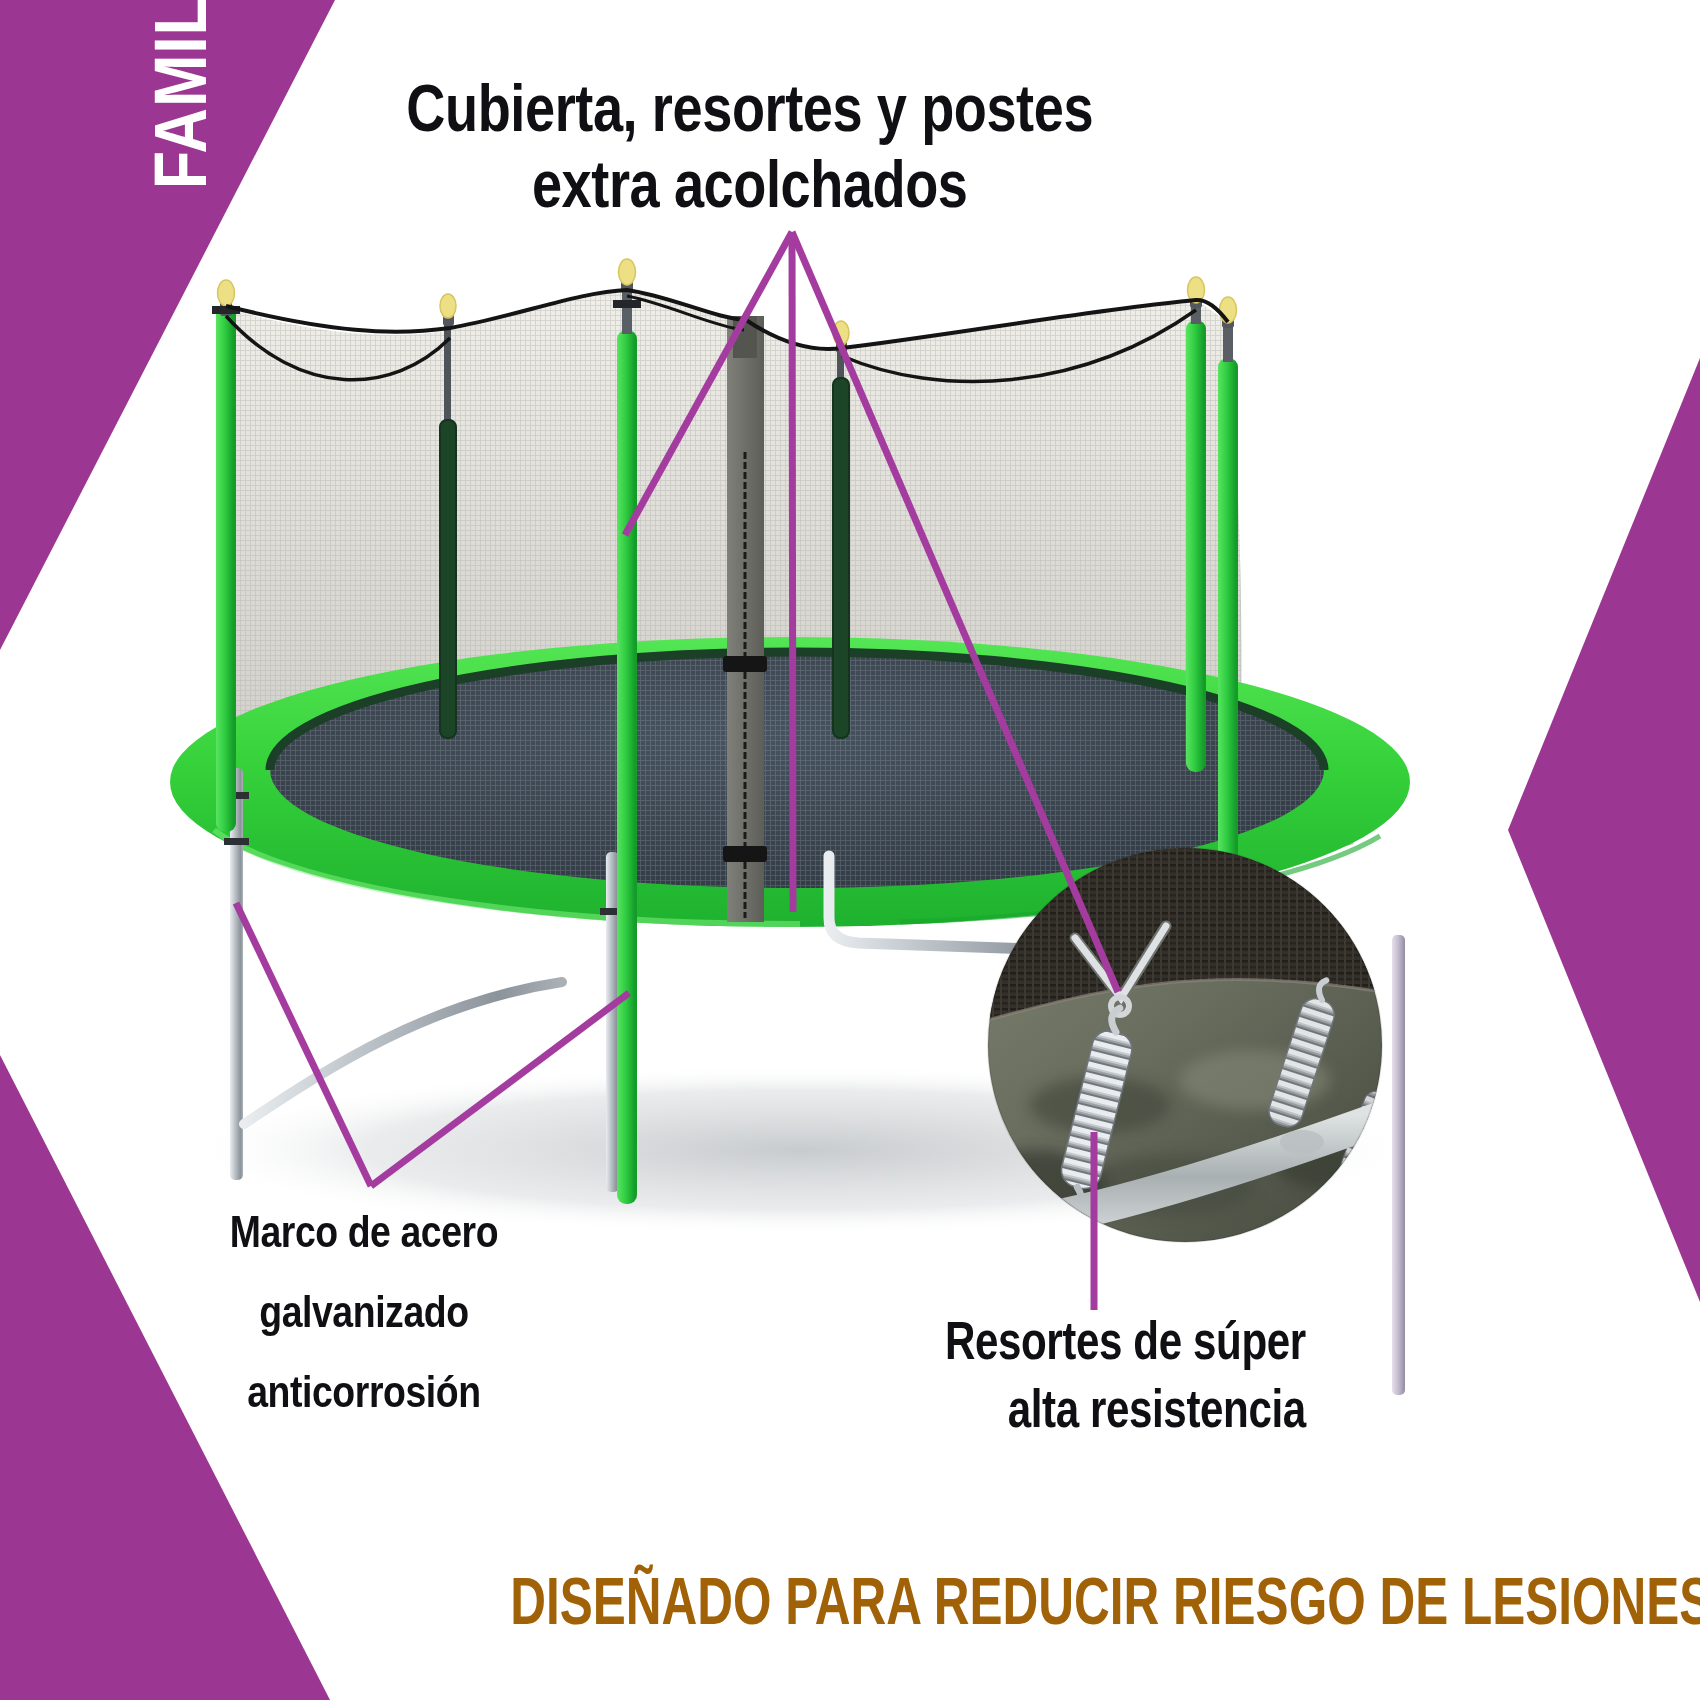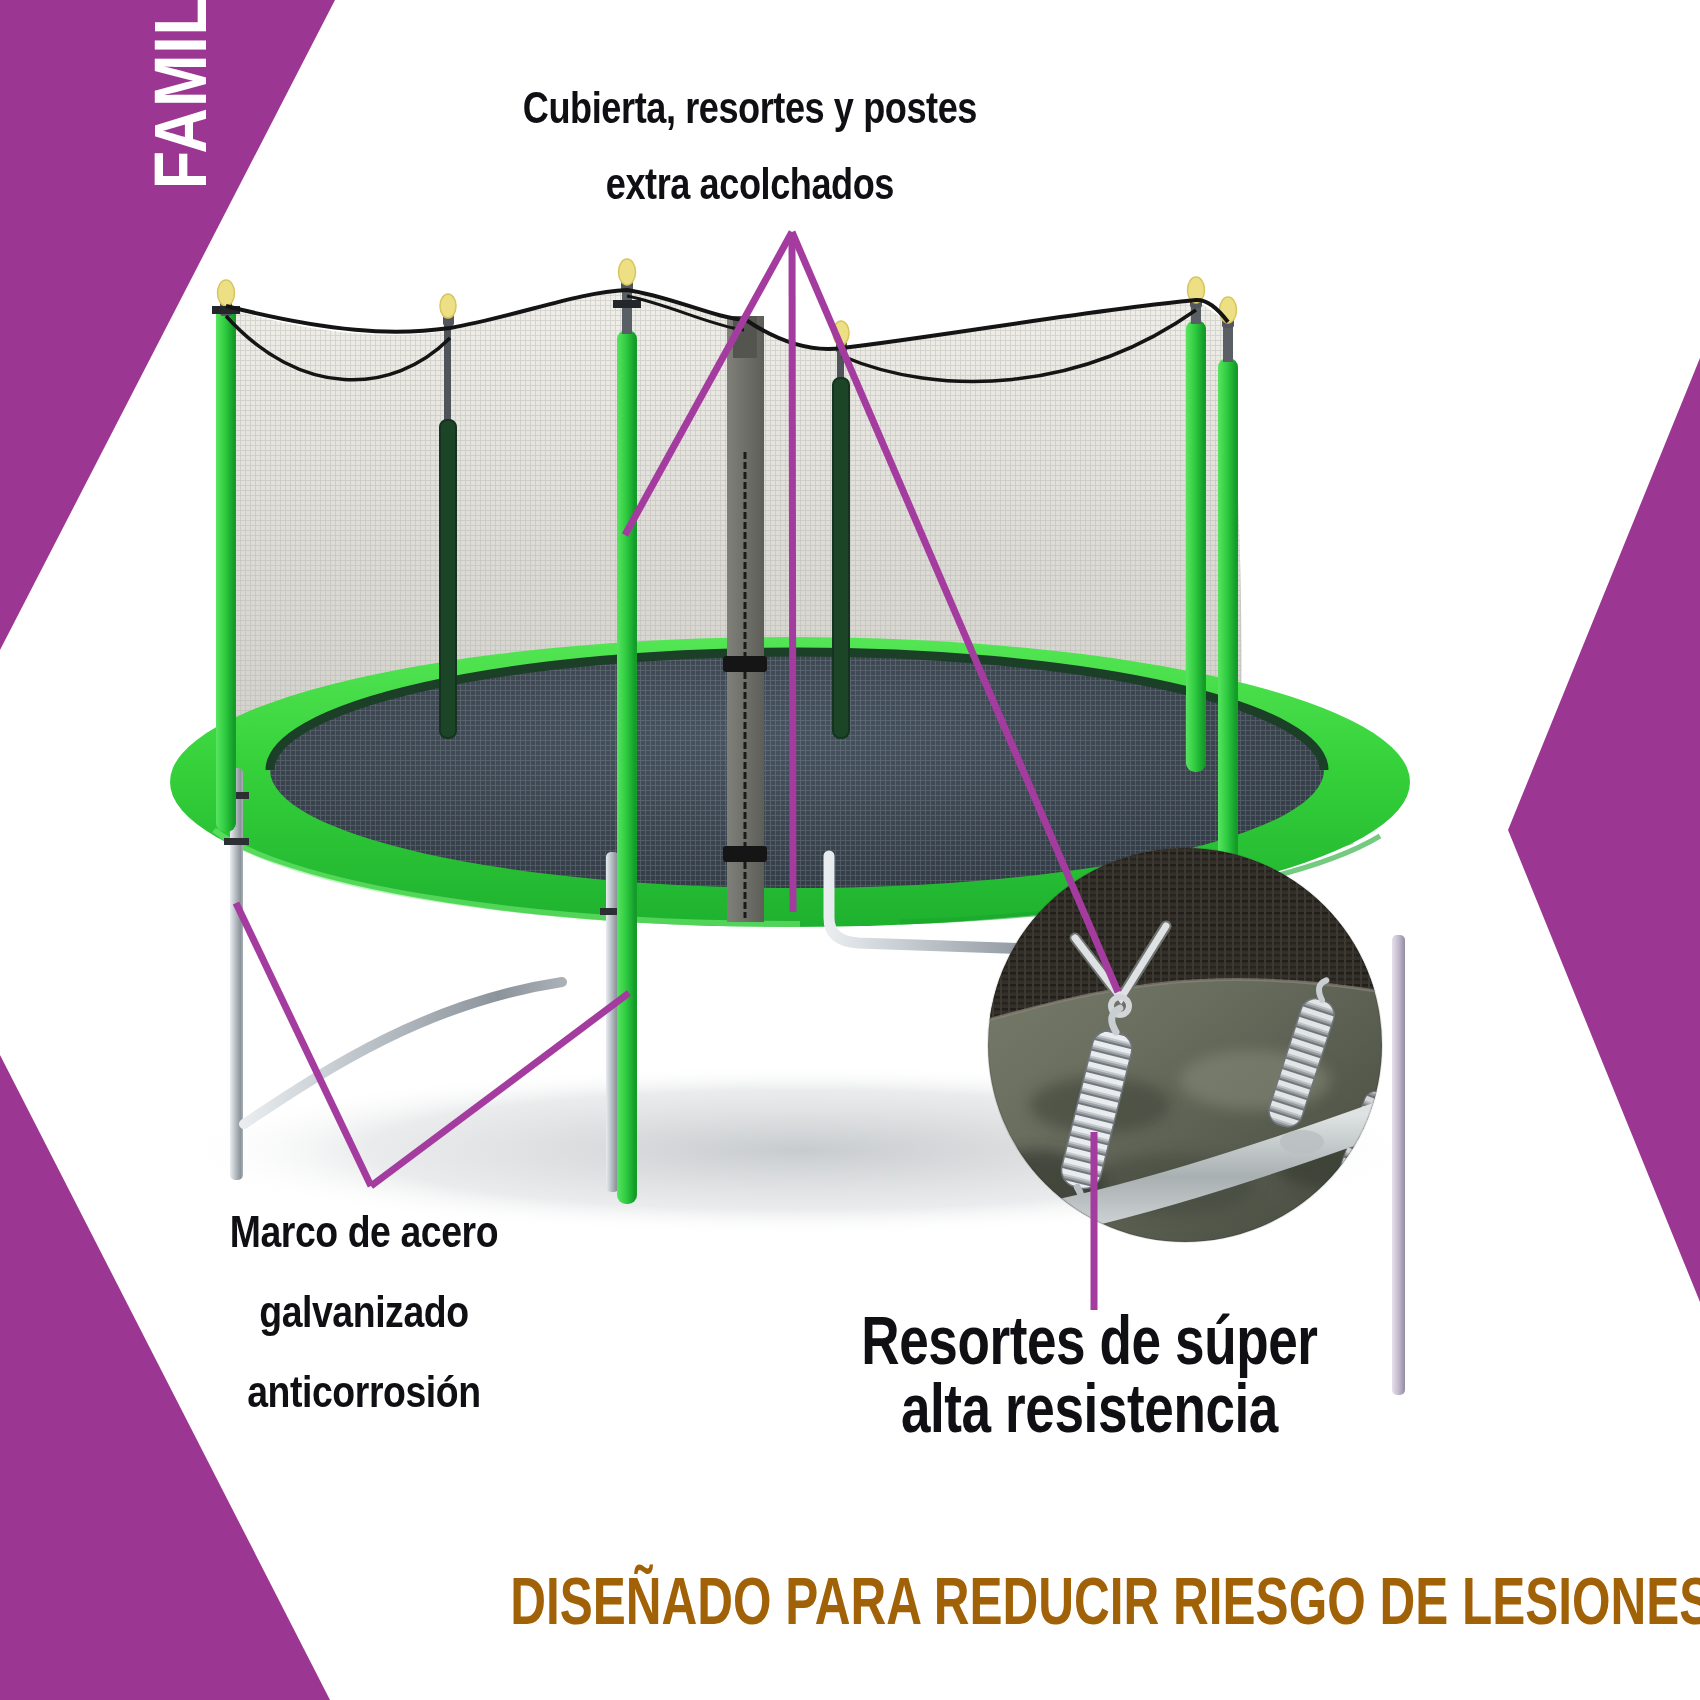--- a/index.html
+++ b/index.html
@@ -8,23 +8,23 @@
     background:#ffffff;
     font-family:"Liberation Sans","DejaVu Sans",sans-serif;
   }
   .shape{position:absolute;inset:0;background:#9C3693;}
   .line-art{position:absolute;inset:0;}
   .label{
     position:absolute;color:#101014;font-weight:700;text-align:center;
   }
   .squeeze{display:inline-block;white-space:nowrap;transform:scaleX(var(--sx,.83));transform-origin:50% 50%;}
   .squeeze span{display:block;}
-  #title{left:225px;top:70px;width:1050px;font-size:44px;line-height:76px;letter-spacing:-.5px;}
+  #title{left:225px;top:70px;width:1050px;font-size:66px;line-height:76px;letter-spacing:-.5px;}
   #frame-label{left:84px;top:1192px;width:560px;font-size:44px;line-height:80px;letter-spacing:-.5px;}
-  #springs-label{left:797px;top:1306px;width:560px;font-size:68px;line-height:68px;letter-spacing:-.5px;}
+  #springs-label{left:797px;top:1306px;width:560px;font-size:54px;line-height:68px;letter-spacing:-.5px;text-align:right;}
   #headline{left:310px;top:1566px;width:1390px;font-size:66px;line-height:70px;color:#a16207;}
   #headline .squeeze{--sx:.75;letter-spacing:0;}
   #ribbon{
     left:1448px;top:830px;width:360px;height:74px;
     display:flex;align-items:center;justify-content:center;
     transform:rotate(-90deg);
     color:#ffffff;font-weight:700;font-size:74px;letter-spacing:1px;
   }
   #ribbon .squeeze{--sx:.85;}
 </style>

